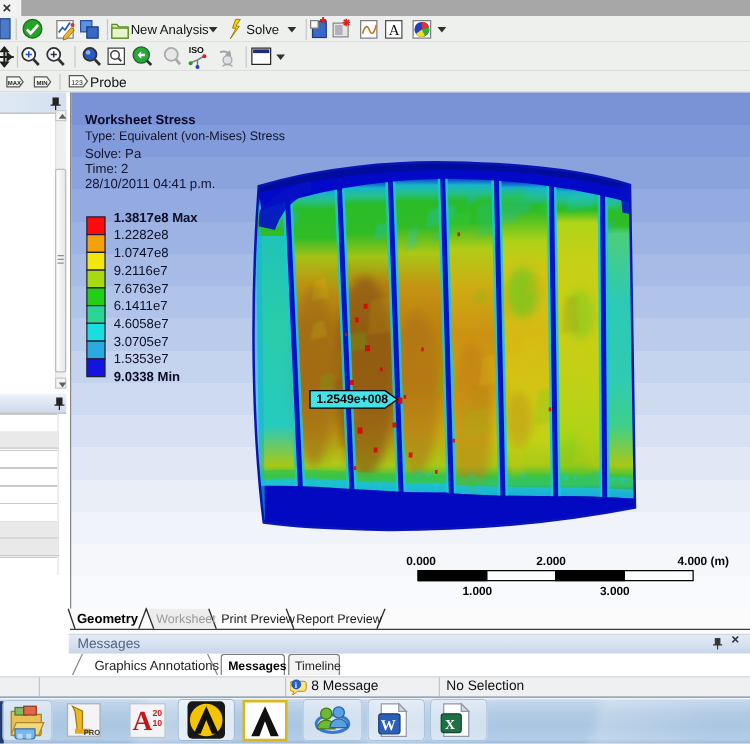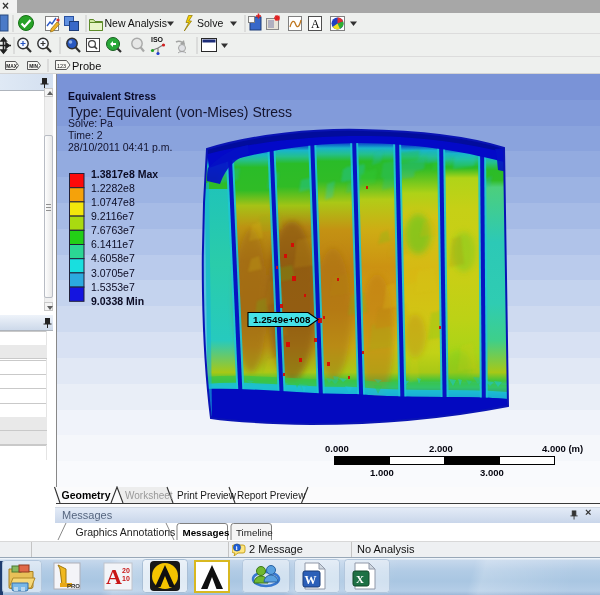--- a/index.html
+++ b/index.html
@@ -151,22 +151,22 @@
   </svg>
 <div class="abs" style="left:0;top:331px;width:47px;height:129px;border-right:1px solid #e4e4e4;background:
 repeating-linear-gradient(180deg,#c9c9c9 0,#c9c9c9 1px,transparent 1px,transparent 14.3px)"></div>
 <div class="abs" style="left:0;top:345px;width:47px;height:14px;background:#e9e9e9;border-bottom:1px solid #c9c9c9"></div>
 <div class="abs" style="left:0;top:417px;width:47px;height:14px;background:#e9e9e9;border-bottom:1px solid #c9c9c9"></div>
 <div class="abs" style="left:0;top:431px;width:47px;height:14px;background:#e9e9e9;border-bottom:1px solid #c9c9c9"></div>
 
 <div class="abs" style="left:56px;top:74px;width:544px;height:413px;border-left:1px solid #888;background:linear-gradient(180deg,
 #7a93d7 0%,#7a93d7 6.25%,#829bda 6.25%,#829bda 12.5%,#8aa3dd 12.5%,#8aa3dd 18.75%,#93abe0 18.75%,#93abe0 25%,#9cb3e3 25%,#9cb3e3 31.25%,#a6bbe6 31.25%,#a6bbe6 37.5%,#b0c3e9 37.5%,#b0c3e9 43.75%,#bacbec 43.75%,#bacbec 50%,#c4d3ee 50%,#c4d3ee 56.25%,#cedaf0 56.25%,#cedaf0 62.5%,#d8e1f3 62.5%,#d8e1f3 68.75%,#e1e8f5 68.75%,#e1e8f5 75%,#e9eef7 75%,#e9eef7 81.25%,#f0f3fa 81.25%,#f0f3fa 87.5%,#f5f7fb 87.5%,#f5f7fb 93.75%,#f9fafd 93.75%,#f9fafd 100%)"></div>
 
-<div class="txt" style="left:68px;top:89.5px;font-size:10.5px;font-weight:bold;color:#0a0a28">Equivalent Stress</div>
-<div class="txt" style="left:68px;top:103.5px;font-size:14px;color:#14142e">Type: Equivalent (von-Mises) Stress</div>
+<div class="txt" style="left:68px;top:89.5px;font-size:10.5px;font-weight:bold;color:#0a0a28">Worksheet Stress</div>
+<div class="txt" style="left:68px;top:103.5px;font-size:10px;color:#14142e">Type: Equivalent (von-Mises) Stress</div>
 <div class="txt" style="left:68px;top:116.5px;font-size:10.5px;color:#14142e">Solve: Pa</div>
 <div class="txt" style="left:68px;top:128.5px;font-size:10.5px;color:#14142e">Time: 2</div>
 <div class="txt" style="left:68px;top:140.5px;font-size:10.5px;color:#14142e">28/10/2011 04:41 p.m.</div>
 <svg class="abs" style="left:68px;top:170px" width="120" height="140" viewBox="0 0 120 140">
 <g stroke="#20203a" stroke-width="1">
 <rect x="1.5" y="3.5" width="14.5" height="14.2" fill="#fd0a0a"></rect>
 <rect x="1.5" y="17.7" width="14.5" height="14.2" fill="#f5a20a"></rect>
 <rect x="1.5" y="31.9" width="14.5" height="14.2" fill="#f2e60c"></rect>
 <rect x="1.5" y="46.1" width="14.5" height="14.2" fill="#a9da10"></rect>
 <rect x="1.5" y="60.3" width="14.5" height="14.2" fill="#23cf16"></rect>
@@ -549,22 +549,22 @@
 
 <div class="abs" style="left:0;top:541px;width:600px;height:16px;background:#eef0f2;border-top:1px solid #d8d8d8"></div>
 <div class="sepv" style="left:31px;top:542px;height:15px"></div>
 <div class="sepv" style="left:228px;top:542px;height:15px"></div>
 <div class="sepv" style="left:351px;top:542px;height:15px"></div>
 <svg class="abs" style="left:232px;top:543px" width="14" height="13" viewBox="0 0 14 13">
     <path d="M2 2 h9 a2 2 0 0 1 2 2 v4 a2 2 0 0 1 -2 2 h-5 l-4 3 1-3 h-1 a2 2 0 0 1 -2-2 V4 a2 2 0 0 1 2-2z" fill="#ffe680" stroke="#b89000" stroke-width="0.8"></path>
     <circle cx="5" cy="4.5" r="3.6" fill="#2060d8" stroke="#104090" stroke-width="0.6"></circle>
     <text x="3.8" y="7" font-size="6.5" font-weight="bold" fill="#fff" font-family="Liberation Serif">i</text>
   </svg>
-<div class="txt" style="left:249px;top:543px;font-size:11px;color:#111">2 Message</div>
-<div class="txt" style="left:357px;top:543px;font-size:11px;color:#111">No Analysis</div>
+<div class="txt" style="left:249px;top:543px;font-size:11px;color:#111">8 Message</div>
+<div class="txt" style="left:357px;top:543px;font-size:11px;color:#111">No Selection</div>
 
 <div class="abs" style="left:0;top:557px;width:600px;height:38px;background:linear-gradient(180deg,#98a8b8 0,#98a8b8 1px,#eef4fa 1px,#eef4fa 2px,#c6d8ec 3px,#b1cbe5 14px,#a9c6e2 24px,#b4cde7 34px,#9db8d8 38px)"></div>
 <div class="abs" style="left:0;top:559px;width:600px;height:36px;background:linear-gradient(105deg,rgba(255,255,255,0) 18%,rgba(255,255,255,0.25) 20%,rgba(255,255,255,0) 34%,rgba(255,255,255,0) 48%,rgba(255,255,255,0.22) 50%,rgba(255,255,255,0) 66%,rgba(255,255,255,0) 78%,rgba(255,255,255,0.2) 80%,rgba(255,255,255,0) 95%)"></div>
 <svg class="abs" style="left:0;top:557px" width="600" height="38" viewBox="0 0 600 38">
 <rect x="0" y="4" width="3" height="34" fill="#1e3c6e"></rect>
 <g>
 <rect x="2.5" y="3.5" width="39" height="32" rx="3" fill="rgba(255,255,255,0.45)" stroke="#f0f6fc"></rect>
 <rect x="2.5" y="3.5" width="39" height="32" rx="3" fill="none" stroke="#8aa8c8" stroke-width="0.6"></rect>
 <path d="M9 12 h8 l2 2.5 h14 v15 a2 2 0 0 1 -2 2 H11 a2 2 0 0 1 -2-2 z" fill="#e8c058" stroke="#a88020"></path>
 <rect x="12" y="9" width="9" height="6" fill="#88b860" stroke="#4a7830"></rect>

